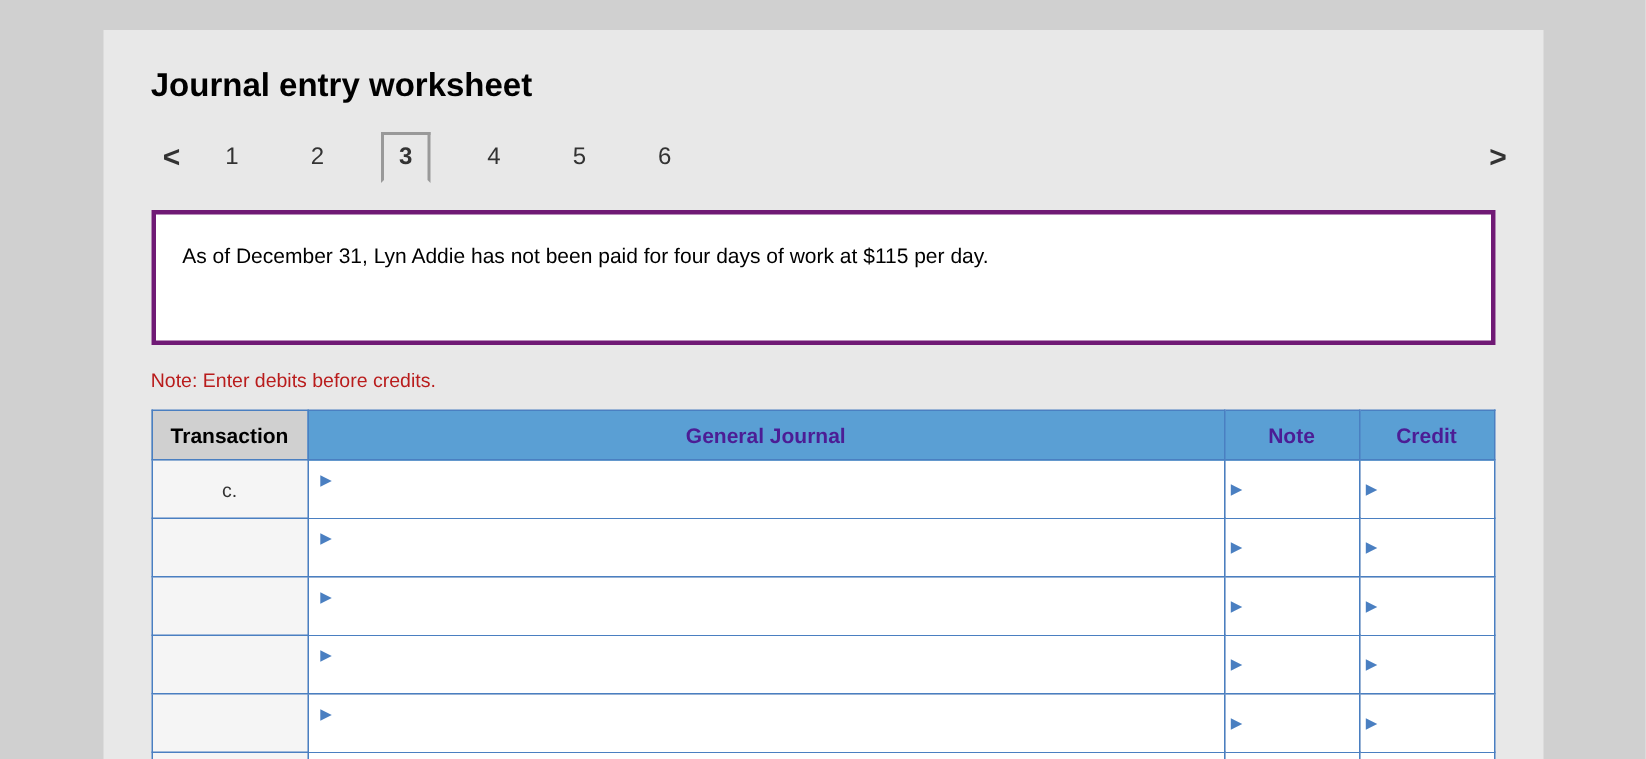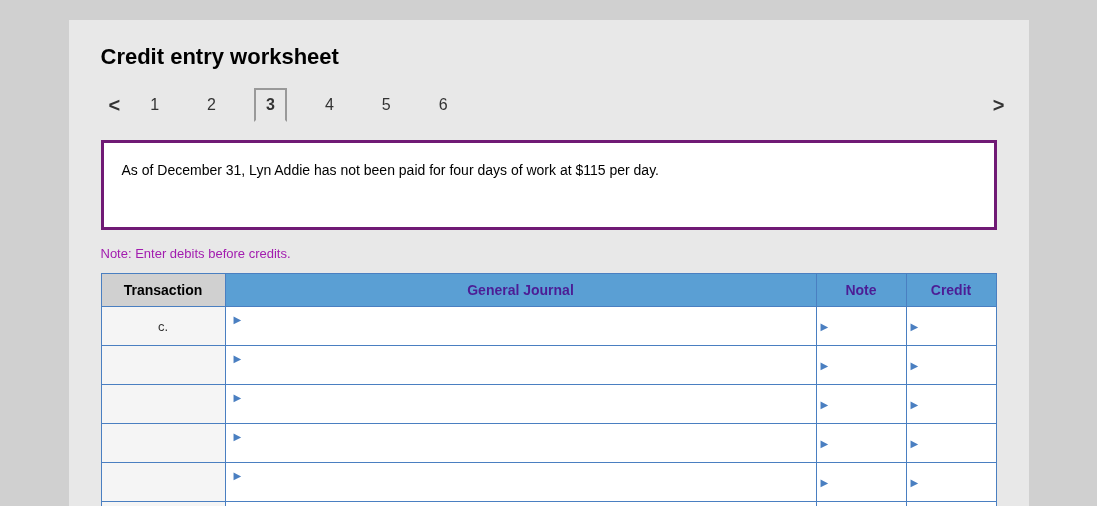--- a/index.html
+++ b/index.html
@@ -83,21 +83,21 @@
       border: 3px solid #701a75;
       padding: 16px 18px;
       margin-bottom: 16px;
       font-size: 14px;
       color: #000;
       line-height: 1.6;
       min-height: 90px;
     }
 
     .note-text {
-      color: #a21caf;
+      color: #b91c1c;
       font-size: 13px;
       margin-bottom: 12px;
     }
 
     .journal-table {
       width: 100%;
       border-collapse: collapse;
       border: 1px solid #4a7fc1;
     }
 
@@ -108,21 +108,21 @@
     .journal-table thead th {
       padding: 8px 12px;
       color: #4c1d95;
       font-weight: bold;
       font-size: 14px;
       border: 1px solid #4a7fc1;
       text-align: center;
     }
 
     .journal-table thead th.transaction-col {
-      width: 124px;
+      width: 104px;
       background-color: #d0d0d0;
       color: #000;
     }
 
     .journal-table thead th.general-journal-col {
       background-color: #5a9fd4;
     }
 
     .journal-table thead th.debit-col,
     .journal-table thead th.credit-col {
@@ -172,21 +172,21 @@
       position: absolute;
       left: 4px;
       top: 50%;
       transform: translateY(-50%);
     }
   </style>
 </head>
 <body>
 
 <div class="main-container">
-  <h1 class="page-title">Credit entry worksheet</h1>
+  <h1 class="page-title">Journal entry worksheet</h1>
 
   <div class="nav-bar">
     <span class="nav-arrow">&lt;</span>
     <div class="tab-numbers">
       <span class="tab-num">1</span>
       <span class="tab-num">2</span>
       <span class="tab-num active">3</span>
       <span class="tab-num">4</span>
       <span class="tab-num">5</span>
       <span class="tab-num">6</span>

